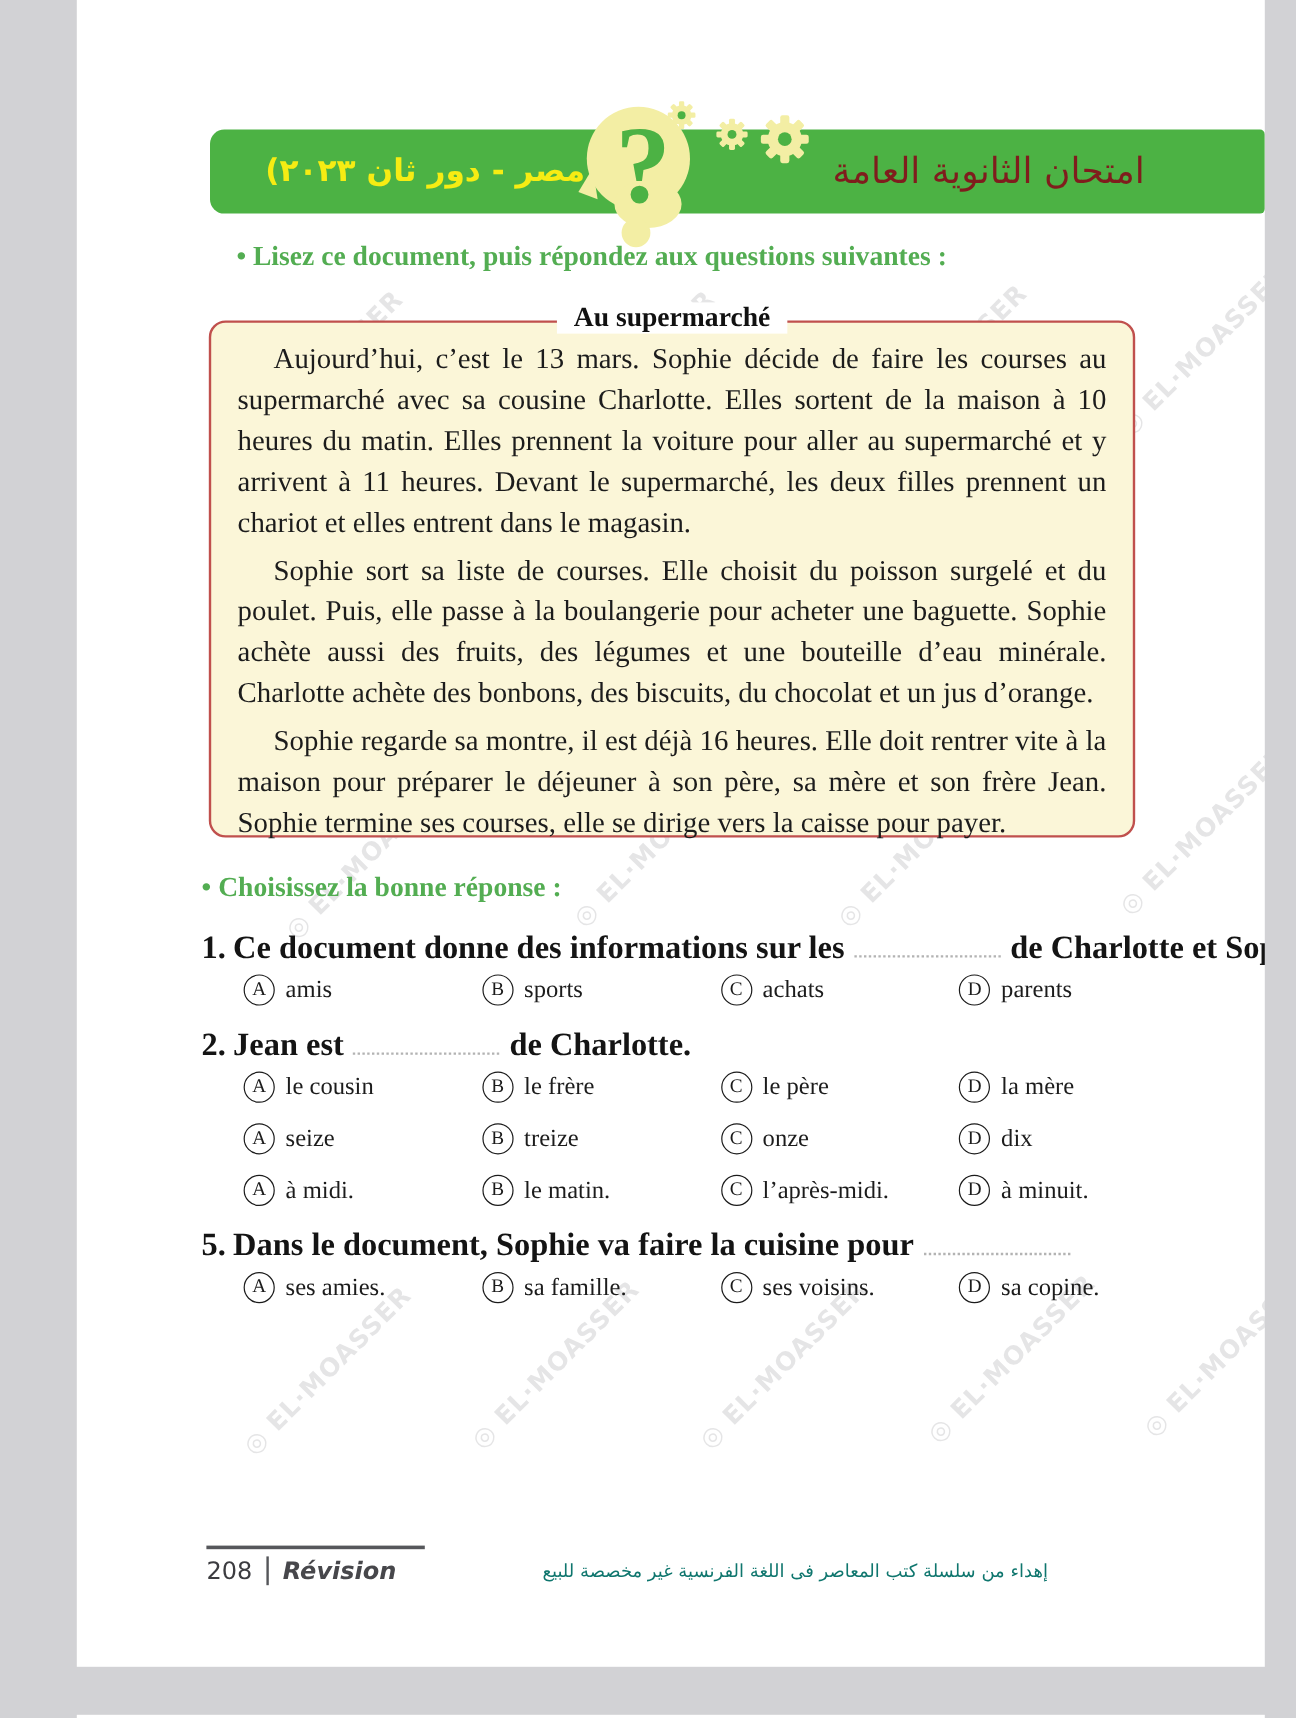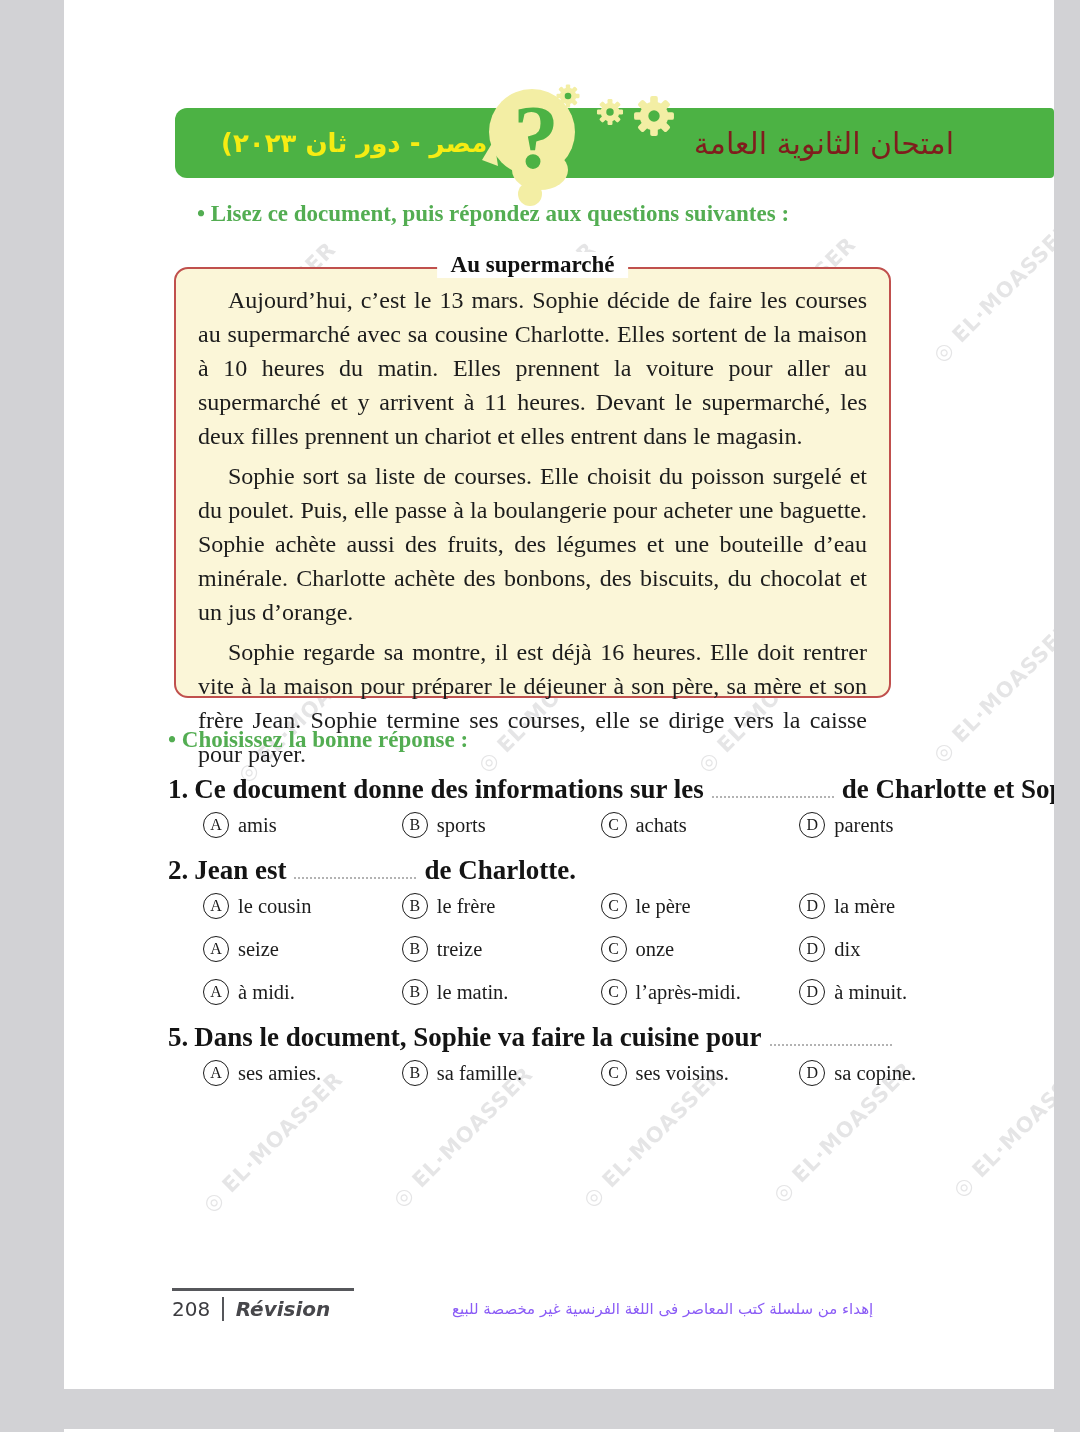--- a/index.html
+++ b/index.html
@@ -31,21 +31,21 @@
   .icon-cluster{position:absolute;left:416px;top:80px;width:210px;height:132px;}
   
   .green-head{
     position:absolute;left:104px;
     color:#53AD52;font-weight:bold;font-size:23px;white-space:nowrap;
   }
   .read-head{top:201px;margin-left:29px;}
   .choose-head{top:727px;}
   
   .doc-box{
-    position:absolute;left:110px;top:267px;width:717px;height:431px;
+    position:absolute;left:110px;top:267px;width:772px;height:431px;
     background:#FBF6D8;border:2px solid #C0504D;border-radius:14px;
     box-sizing:border-box;padding:14px 22px 27px 22px;
   }
   .doc-title{
     position:absolute;top:-17px;left:50%;transform:translateX(-50%);
     background:#ffffff;padding:0 14px;font-weight:bold;font-size:23px;color:#111;
     white-space:nowrap;
   }
   .doc-box p{
     margin:0 0 6px 0;font-size:24px;line-height:34px;color:#1c1c1c;
@@ -74,21 +74,21 @@
   
   .footer-rule{position:absolute;left:108px;top:1288px;width:182px;height:3px;background:#56575b;}
   .footer-row{
     position:absolute;left:108px;top:1297px;display:flex;align-items:center;
     font-family:"DejaVu Sans",sans-serif;color:#3c3c40;font-size:20px;
   }
   .footer-sep{width:1.5px;height:24px;background:#55565a;margin:0 12px;}
   .footer-section{font-weight:bold;color:#47474b;font-style:italic;}
   .footer-dedication{
     position:absolute;left:388px;top:1300px;
-    font-family:"DejaVu Sans",sans-serif;font-size:15px;color:#8b5cf6;direction:rtl;
+    font-family:"DejaVu Sans",sans-serif;font-size:15px;color:#0f766e;direction:rtl;
   }
   
   .wm-layer{position:absolute;inset:0;pointer-events:none;overflow:hidden;}
   .wm{position:absolute;transform:rotate(-45deg);white-space:nowrap;font-weight:bold;}
   .wm-brand{
     font-family:"DejaVu Sans",sans-serif;font-size:21px;letter-spacing:1px;
     color:rgba(125,125,128,0.20);
   }
   .wm-gift{
     font-family:"DejaVu Sans",sans-serif;font-size:25px;direction:rtl;

